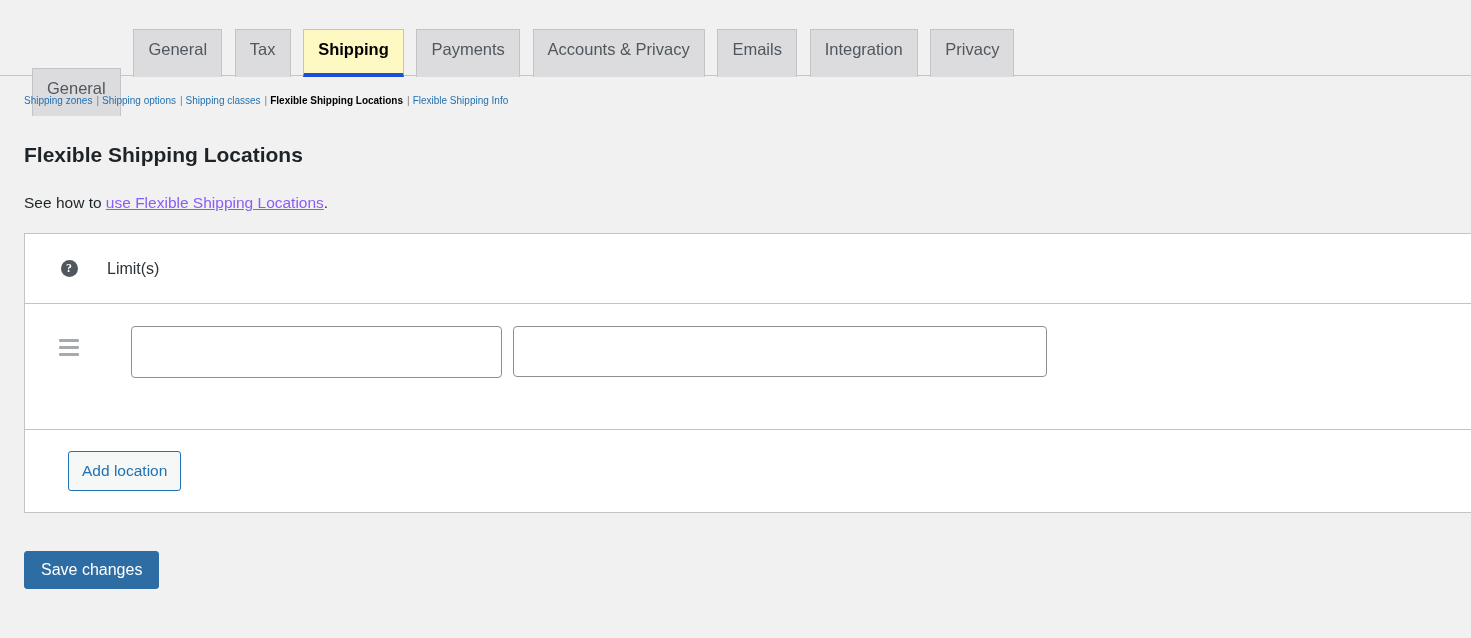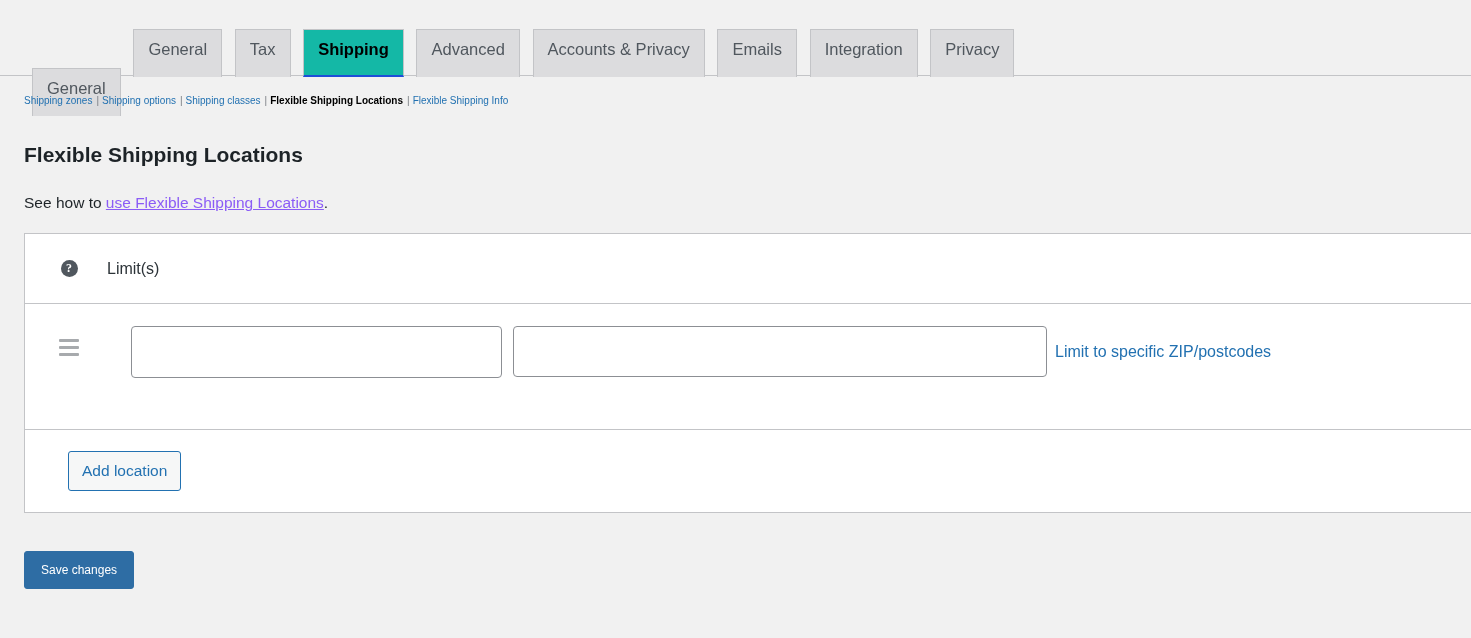--- a/index.html
+++ b/index.html
@@ -43,24 +43,24 @@
     border: 1px solid #c3c4c7;
     border-bottom: none;
     text-decoration: none;
     white-space: nowrap;
     vertical-align: top;
     box-sizing: border-box;
     height: 48px;
   }
   .nav-tab:first-child { margin-left: 0; margin-top: 39px; }
   .nav-tab-active {
-    background: #14b8a6;
+    background: #fef9c3;
     color: #000;
     font-weight: 600;
-    border-bottom: 2px solid #1d4ed8;
+    border-bottom: 4px solid #1d4ed8;
     z-index: 3;
   }
 
   
   .subsubsub {
     position: absolute;
     left: 24px;
     top: 91px;
     font-size: 10px;
     line-height: 20px;
@@ -244,37 +244,37 @@
   
   .btn-primary {
     position: absolute;
     left: 24px;
     top: 551px;
     background: #2e6da4;
     border: 1px solid #2e6da4;
     border-radius: 3px;
     color: #fff;
     font-family: "Liberation Sans", sans-serif;
-    font-size: 12px;
+    font-size: 16px;
     line-height: 1;
     padding: 0 16px;
     height: 38px;
     cursor: pointer;
     white-space: nowrap;
   }
 </style>
 </head>
 <body>
 
 <nav class="nav-tab-wrapper">
   <a class="nav-tab" href="#">General</a>
   <a class="nav-tab" href="#">General</a>
   <a class="nav-tab" href="#">Tax</a>
   <a class="nav-tab nav-tab-active" href="#">Shipping</a>
-  <a class="nav-tab" href="#">Advanced</a>
+  <a class="nav-tab" href="#">Payments</a>
   <a class="nav-tab" href="#">Accounts &amp; Privacy</a>
   <a class="nav-tab" href="#">Emails</a>
   <a class="nav-tab" href="#">Integration</a>
   <a class="nav-tab" href="#">Privacy</a>
 </nav>
 
 <div class="subsubsub">
   <a href="#">Shipping zones</a><span class="sep">|</span><a href="#">Shipping options</a><span class="sep">|</span><a href="#">Shipping classes</a><span class="sep">|</span><span class="current">Flexible Shipping Locations</span><span class="sep">|</span><a href="#">Flexible Shipping Info</a>
 </div>
 
@@ -302,21 +302,20 @@
         <span></span>
         <span></span>
       </span>
     </div>
     <div class="col-name">
       <input class="text-input input-location" type="text" placeholder="" style="">
     </div>
     <div class="col-region">
       <div class="region-wrap">
         <input class="text-input input-region" type="text" placeholder="" style="">
-        <a href="#" class="zip-link">Limit to specific ZIP/postcodes</a>
       </div>
     </div>
   </div>
 
   <div class="card-foot-row">
     <button class="btn-secondary" type="button">Add location</button>
   </div>
 
 </div>
 

